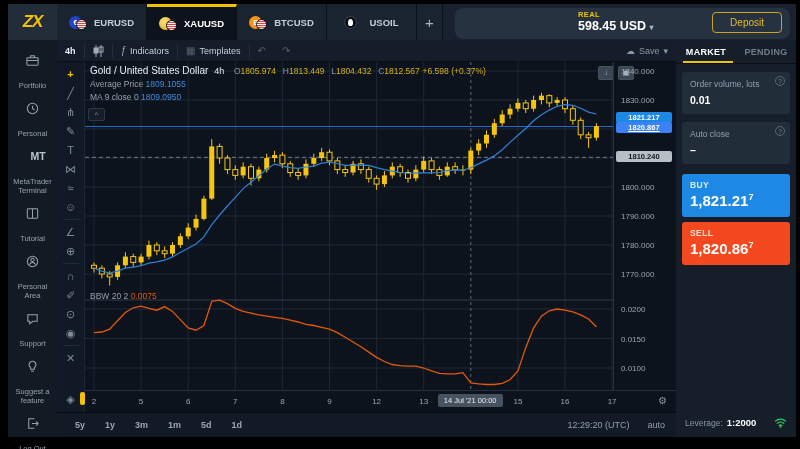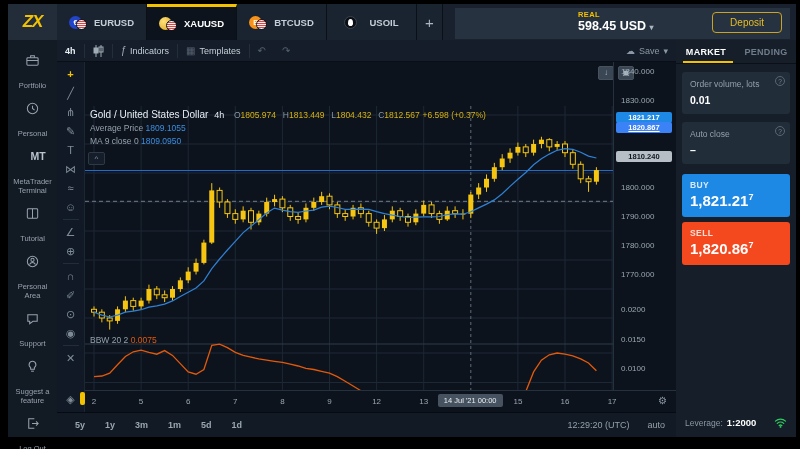--- a/index.html
+++ b/index.html
@@ -13,21 +13,21 @@
   .tab.active{background:#0d131c;color:#fff;border-top:3px solid #f2c200;}
   .tab-add{width:26px;display:flex;align-items:center;justify-content:center;color:#aab6c2;font-size:15px;cursor:pointer;background:#1a2430;border-right:1px solid #0b1017;}
   .pair{position:relative;width:19px;height:13px;flex:0 0 auto;}
   .c1{position:absolute;left:0;top:0;width:13px;height:13px;border-radius:50%;display:flex;align-items:center;justify-content:center;font-size:7px;color:#fff;font-weight:bold;}
   .c2{position:absolute;left:7px;top:3px;width:11px;height:11px;border-radius:50%;background:repeating-linear-gradient(0deg,#f0f3f6 0 1px,#e04640 1px 2px);border:1px solid #11161d;}
   .c-eur{background:#2244c9;}
   .c-btc{background:#f7931a;}
   .c-xau{background:radial-gradient(circle at 35% 35%,#ffe27a,#d9a41b);}
   .c-oil{background:#0b0e12;border:1px solid #3a4450;}
   .drop{width:5px;height:7px;background:#fff;border-radius:50% 50% 50% 50%/60% 60% 40% 40%;}
-  .acct-wrap{flex:1;margin:4px 6px 1px 12px;background:#26323f;border-radius:0;display:flex;align-items:center;position:relative;}
+  .acct-wrap{flex:1;margin:4px 6px 1px 12px;background:#26323f;border-radius:8px;display:flex;align-items:center;position:relative;}
   .balance{position:absolute;left:123px;top:2px;cursor:pointer;}
   .acct-type{color:#f2c200;font-size:7.5px;font-weight:bold;letter-spacing:.4px;}
   .acct-val{color:#fff;font-size:12.5px;font-weight:bold;}
   .acct-val .cur{font-weight:bold;}
   .caret{color:#aab6c2;font-size:8px;}
   .deposit{position:absolute;right:8px;top:4px;height:21px;padding:0 17px;background:transparent;border:1px solid #c9a227;border-radius:4px;color:#e7bc28;font-size:10px;font-family:"Liberation Sans",sans-serif;cursor:pointer;}
 
   
   .sidebar{position:absolute;left:8px;top:40px;width:49px;bottom:12px;background:#121a24;display:flex;flex-direction:column;align-items:center;padding-top:13px;gap:11px;}
   .sb-item{display:flex;flex-direction:column;align-items:center;gap:13px;color:#96a2ae;font-size:7.5px;text-align:center;width:47px;line-height:1.2;cursor:pointer;}
@@ -45,21 +45,21 @@
   .dim{color:#566170;font-size:10px;}
   .ct-right{margin-left:auto;display:flex;align-items:center;gap:4px;padding-right:8px;color:#8b98a5;}
   .candle-ico{display:inline-block;}
 
   .tools{position:absolute;left:0;top:22px;width:28px;bottom:25px;background:#101925;border-right:1px solid #1c2735;display:flex;flex-direction:column;align-items:center;padding-top:3px;gap:1px;}
   .tool{width:20px;height:18px;display:flex;align-items:center;justify-content:center;color:#7e8b98;font-size:11px;cursor:pointer;flex:0 0 auto;}
   .tool.active{color:#f2c200;font-weight:bold;}
   .tool-div{width:16px;border-top:1px solid #222d3b;margin:2px 0;flex:0 0 auto;}
   .tool.bottom{margin-top:auto;margin-bottom:4px;}
 
-  .plot{position:absolute;left:28px;top:22px;width:528px;height:328px;margin-top:44px;}
+  .plot{position:absolute;left:28px;top:22px;width:528px;height:328px;}
   .plot svg{position:absolute;left:0;top:0;}
   .legend{position:absolute;left:5px;top:3px;pointer-events:none;white-space:nowrap;}
   .l1{font-size:10px;color:#e6edf3;}
   .l1 .tfm{font-size:9px;margin:0 3px;}
   .lk{color:#8b98a5;font-size:8.5px;margin-left:4px;}
   .lv{color:#d7b20e;font-size:8.5px;}
   .l2{font-size:8.5px;color:#93a1ad;margin-top:3px;}
   .blue{color:#3b8de0;}
   .orange{color:#e2590b;}
   .collapse{position:absolute;left:3px;top:46px;width:17px;height:13px;border:1px solid #2c3947;border-radius:2px;color:#8b98a5;font-size:8px;line-height:11px;text-align:center;background:#141d29;cursor:pointer;}

